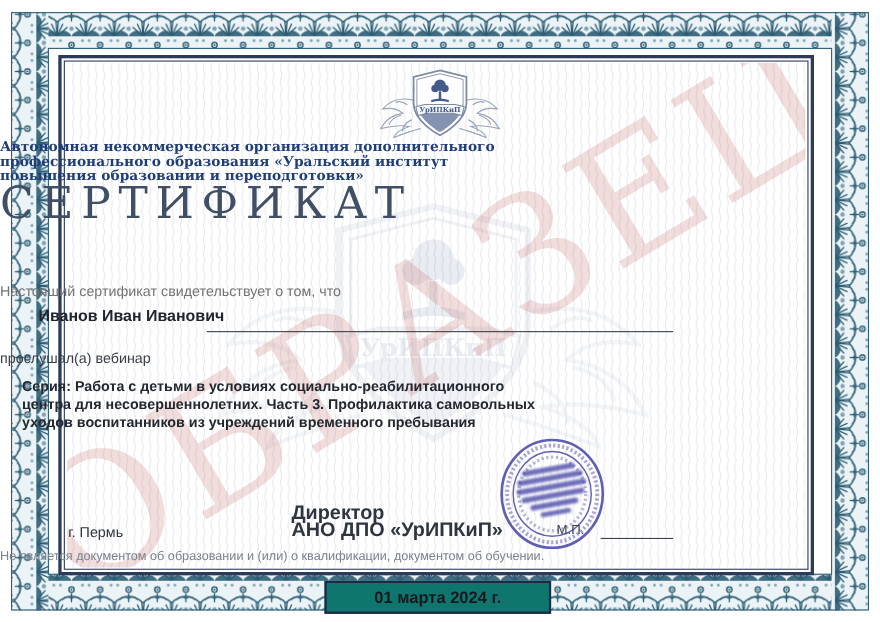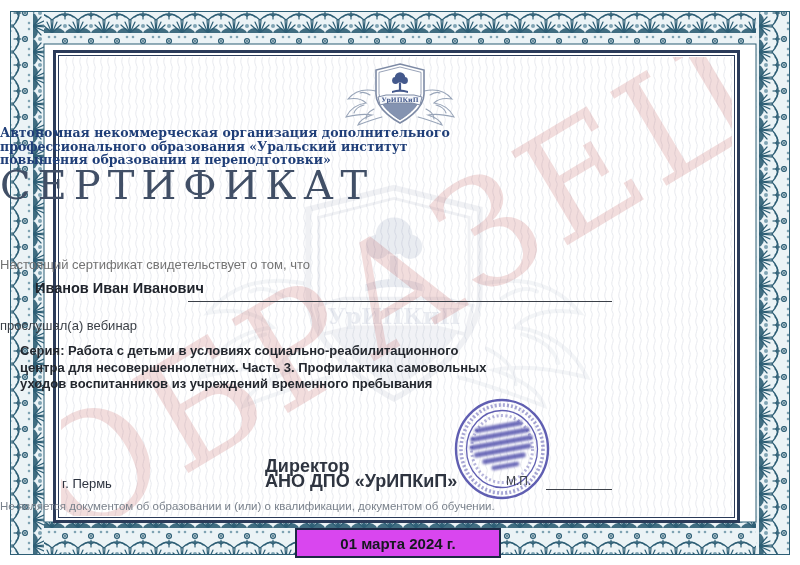--- a/index.html
+++ b/index.html
@@ -44,21 +44,21 @@
   .action{top:318px;font-size:13px;color:#3a3f46;}
   .course{top:343px;font-size:13px;font-weight:bold;line-height:16.6px;color:#23272e;padding-left:20px;}
 
   .city{left:62px;top:476px;font-size:13px;color:#2e3440;}
   .signatory{left:265px;top:459px;font-size:18px;line-height:15px;color:#2e3440;font-weight:bold;}
   .mp{left:506px;top:474px;font-size:12px;color:#3d4148;z-index:4;}
   .sig-line{left:546px;top:489px;width:66px;height:0;border-top:1.5px solid #3d4148;z-index:4;}
   .disclaimer{top:500px;font-size:11.5px;color:#7a828c;}
 
   .date-box{
-    left:295px;top:528px;width:202px;height:26px;background:#d946ef;
+    left:295px;top:528px;width:202px;height:26px;background:#0f766e;
     border:2px solid #1d2945;box-sizing:content-box;z-index:6;
     display:flex;align-items:center;justify-content:center;
     font-size:15px;font-weight:bold;color:#15181f;
   }
   .stamp{left:446px;top:395px;z-index:3;}
   .logo{left:340px;top:61px;z-index:2;}
 </style>
 </head>
 <body>
 

